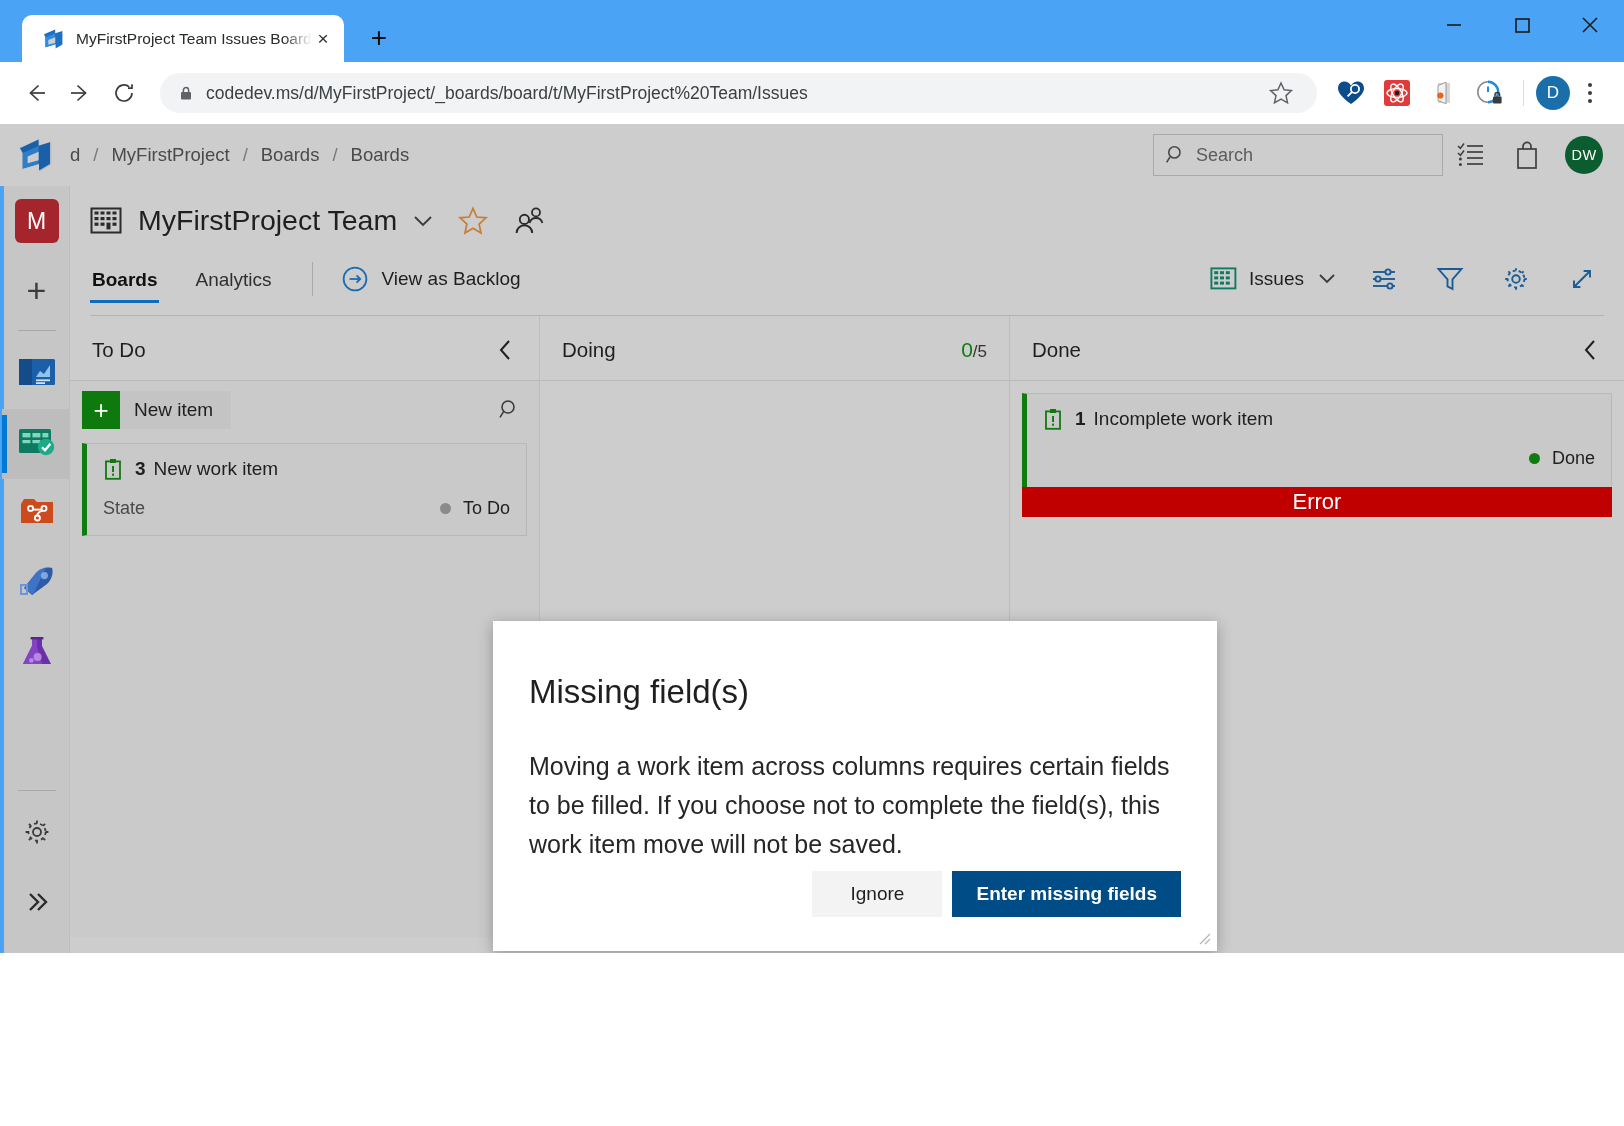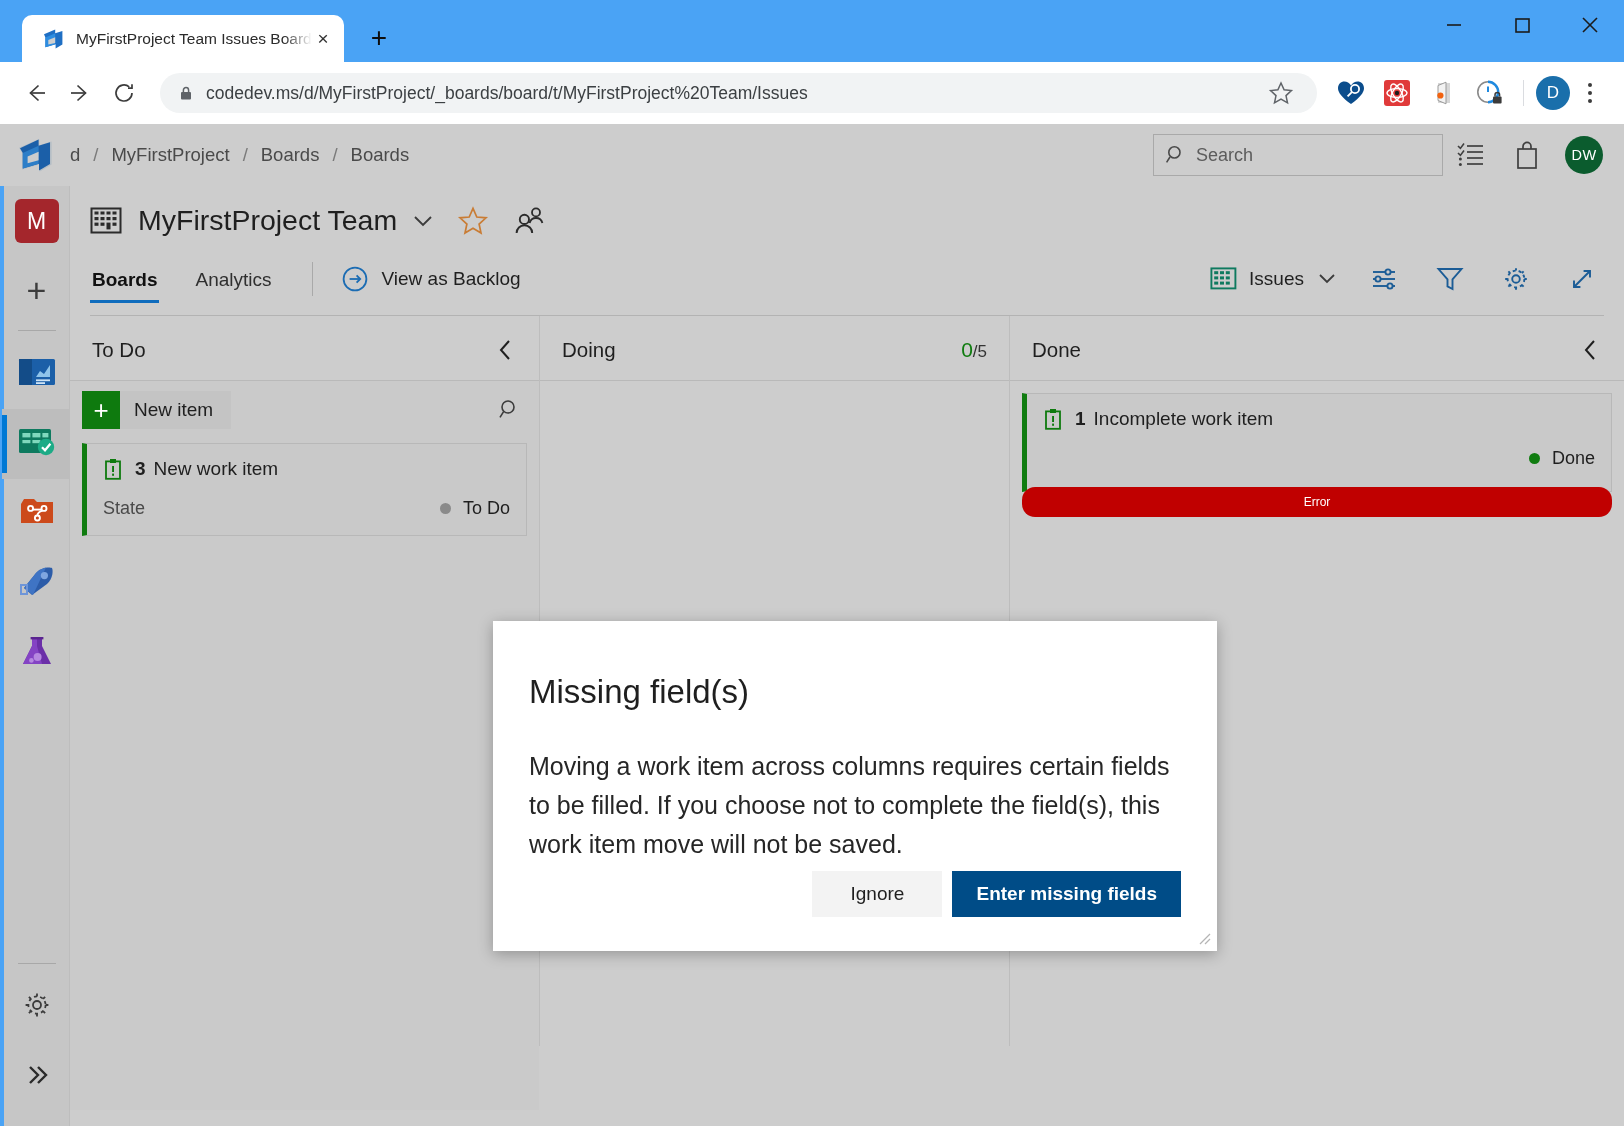--- a/index.html
+++ b/index.html
@@ -4,21 +4,21 @@
 <style>
   * { box-sizing: border-box; margin: 0; padding: 0; }
   html, body {
     width: 1624px; height: 1126px;
     font-family: "Liberation Sans", sans-serif;
     overflow: hidden;
     background: #ffffff;
   }
 
   
-  .browser { width: 1624px; height: 1126px; position: relative; background:#f9a8d4; }
+  .browser { width: 1624px; height: 953px; position: relative; background:#f9a8d4; }
 
   .tabstrip {
     height: 62px; background: #4aa3f5; position: relative;
     display: flex; align-items: flex-end;
   }
   .tab {
     margin-left: 22px; height: 47px; width: 322px;
     background: #ffffff; border-radius: 10px 10px 0 0;
     display: flex; align-items: center; padding: 0 10px 0 20px;
     position: relative;
@@ -176,21 +176,21 @@
   .card-icon { width: 20px; height: 22px; margin-right: 12px; flex:0 0 20px; }
   .card-id { font-size: 19px; font-weight: bold; color: #1f1f1f; margin-right: 8px; }
   .card-title { font-size: 19px; color: #1f1f1f; }
   .card-field-row { display:flex; align-items:center; margin-top: 18px; }
   .card-field-label { font-size: 18px; color: #4a4a4a; }
   .card-state { margin-left: auto; display:flex; align-items:center; font-size: 18px; color: #1f1f1f; }
   .state-dot { width: 11px; height: 11px; border-radius:50%; background:#8a8a8a; margin-right: 12px; }
   .state-dot.done { background:#107c10; }
   .card-error {
     position:absolute; left: -5px; right: -1px; bottom: -26px; height: 30px; background: #c00000;
-    color:#fff; font-size: 12px; display:flex; align-items:center; justify-content:center;border-radius:13px;
+    color:#fff; font-size: 22px; display:flex; align-items:center; justify-content:center;
   }
 
   
   .overlay { position:absolute; inset:0; }
   .dialog {
     position: absolute; left: 423px; top: 435px; width: 724px; height: 330px;
     background: #ffffff; box-shadow: 0 3px 14px rgba(0,0,0,0.28);
     padding: 34px 36px 0 36px; display:flex; flex-direction:column;
   }
   .dlg-title { font-size: 33px; color: #1f1f1f; font-weight: 400; margin-top: 18px; }

